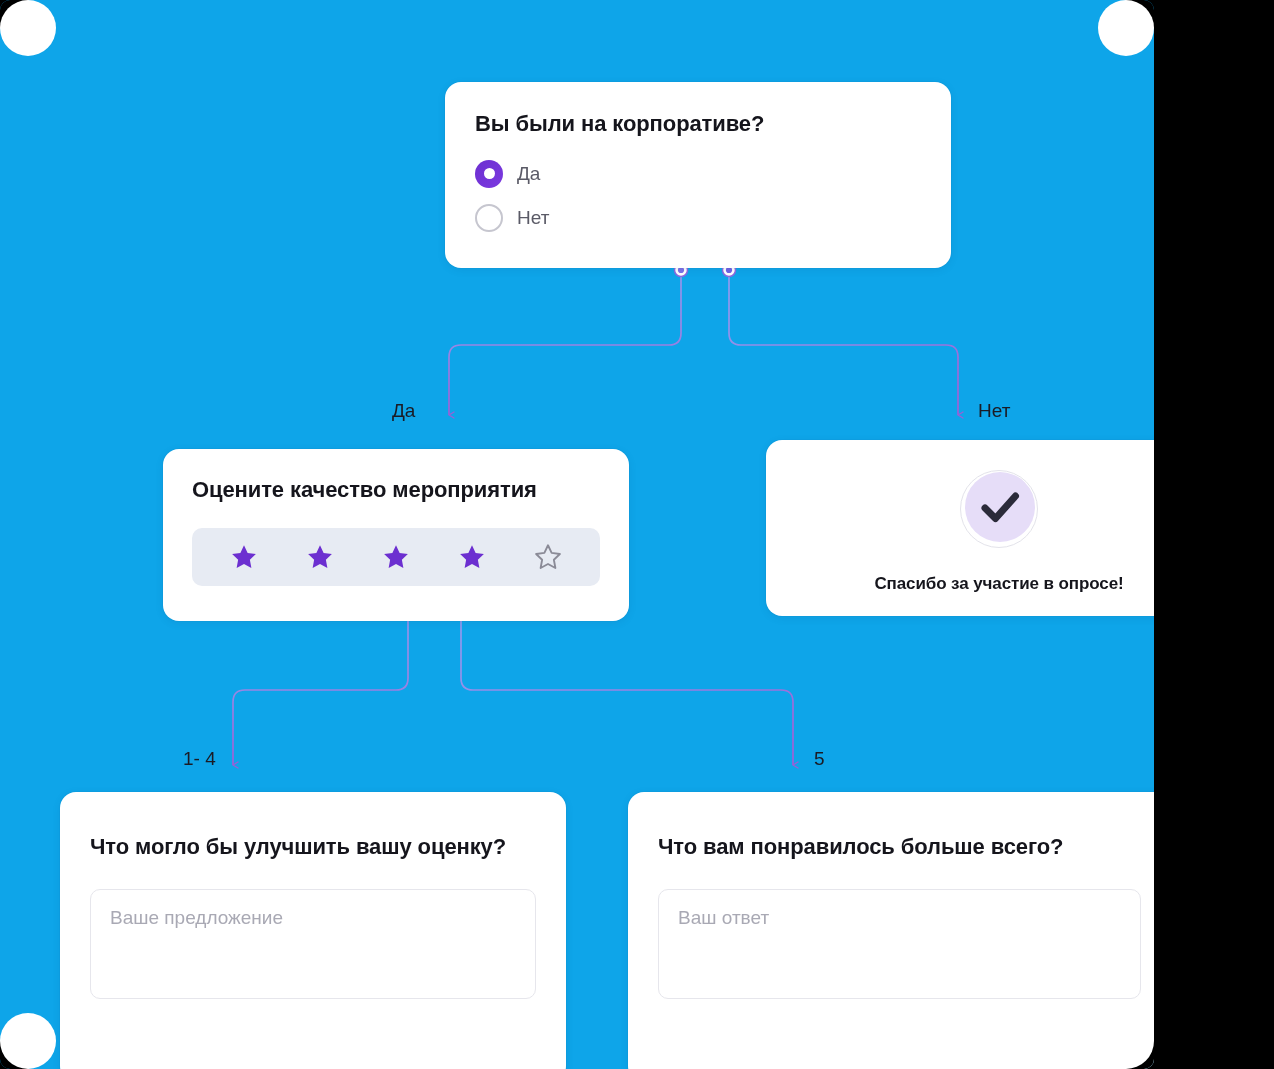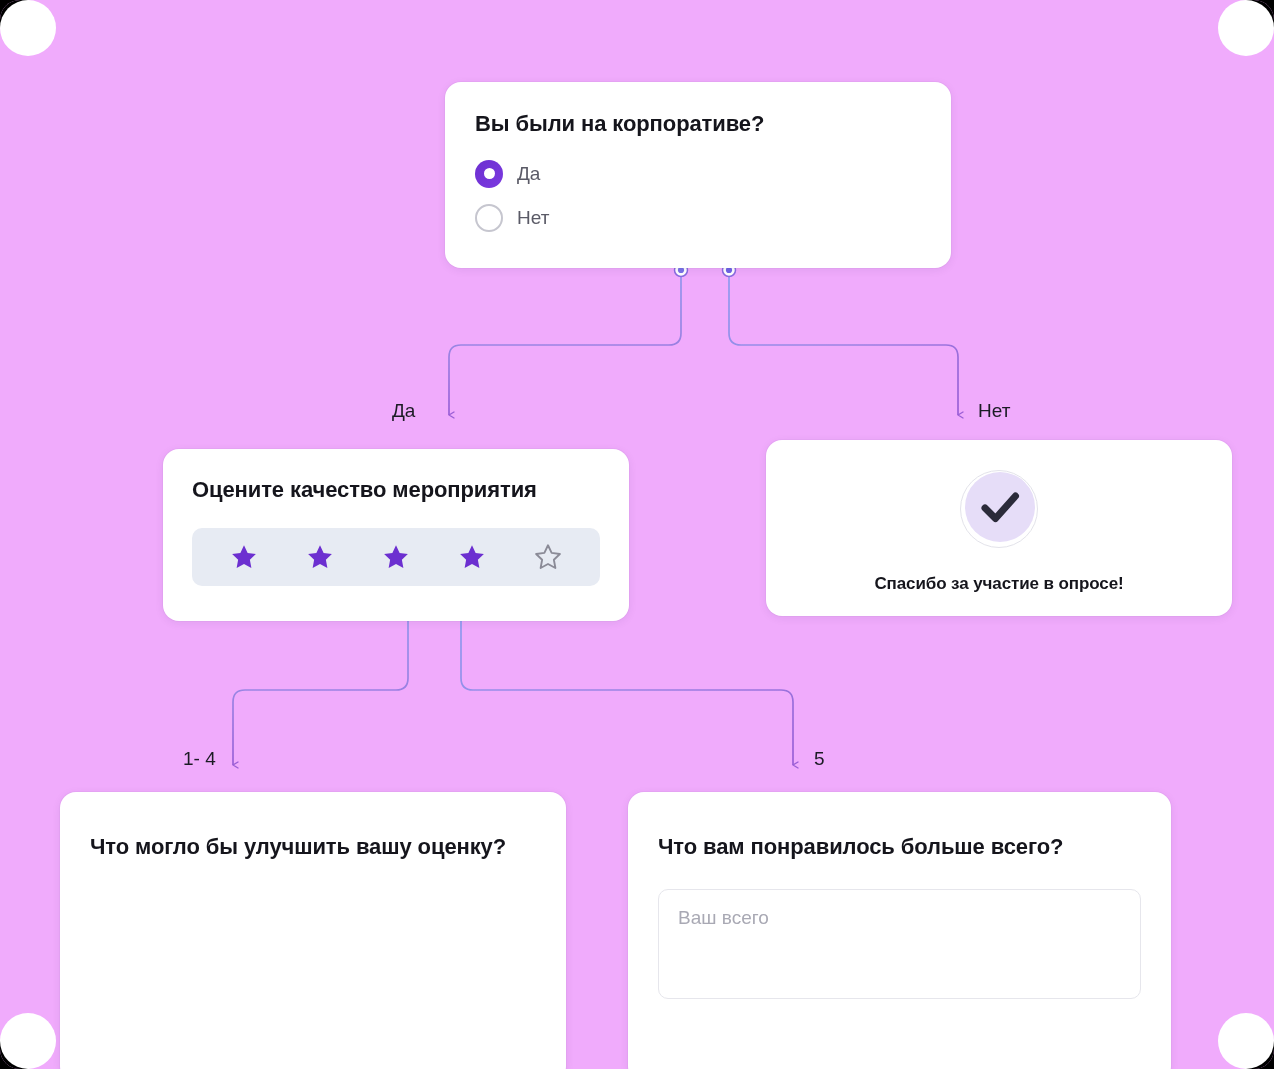--- a/index.html
+++ b/index.html
@@ -2,24 +2,24 @@
 <html><head>
 <meta charset="utf-8">
 <style>
   html, body {
     margin: 0;
     padding: 0;
     background: #000;
   }
   #root {
     position: relative;
-    width: 1274px;
+    width: 1154px;
     height: 1069px;
-    background: #f0abfc;
-    border-radius: 20px;
+    background: #0ea5e9;
+    border-radius: 10px;
     overflow: hidden;
     font-family: "Liberation Sans", sans-serif;
   }
 
   
   #wires {
     position: absolute;
     left: 0; top: 0;
     width: 1274px; height: 1069px;
     pointer-events: none;
@@ -284,26 +284,29 @@
       </svg>
     </div>
     <div class="thanks-text">Спасибо за участие в опросе!</div>
   </div>
 
   <div class="branch-label" style="left:163px; top:748px;margin-left:20px;">1- 4</div>
   <div class="branch-label" style="left:814px; top:748px;">5</div>
 
   <div class="card bottom-card" id="card-improve">
     <div class="q-title">Что могло бы улучшить вашу оценку?</div>
+    <div class="answer-box">
+      <span class="answer-placeholder">Ваше предложение</span>
+    </div>
   </div>
 
   <div class="card bottom-card" id="card-liked">
     <div class="q-title">Что вам понравилось больше всего?</div>
     <div class="answer-box">
-      <span class="answer-placeholder">Ваш всего</span>
+      <span class="answer-placeholder">Ваш ответ</span>
     </div>
   </div>
 
   <div class="corner" id="c-tl">
       <i></i>
     </div>
   <div class="corner" id="c-tr">
       <i></i>
     </div>
   <div class="corner" id="c-bl">

